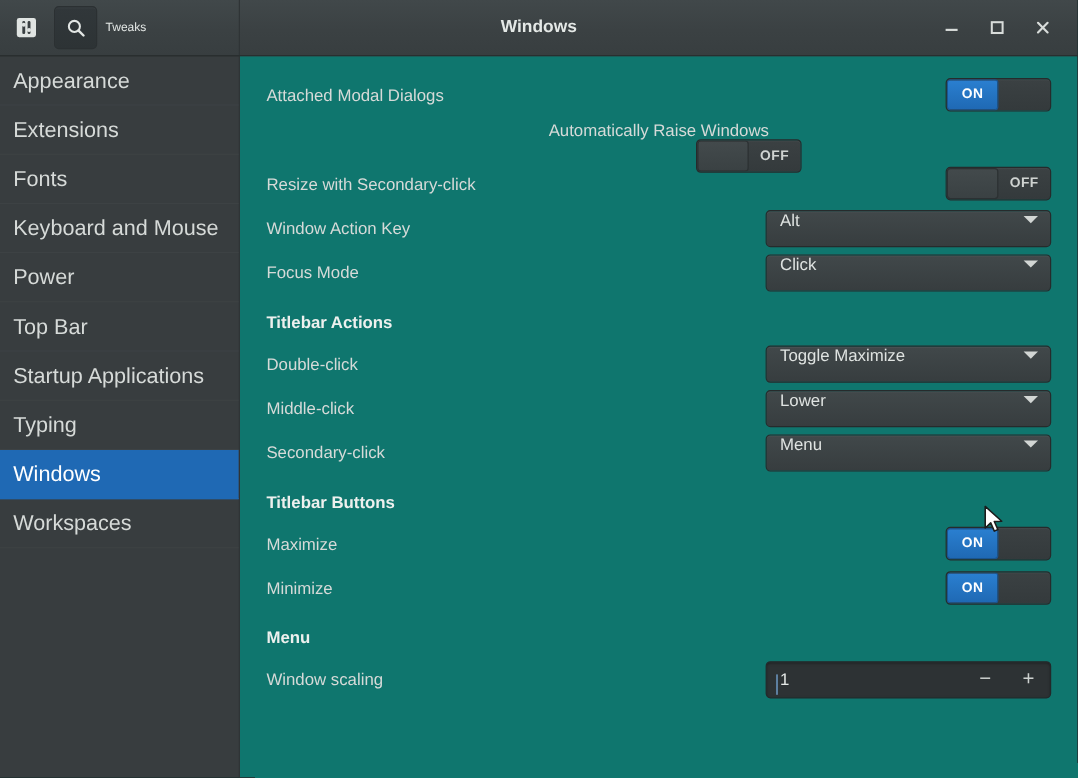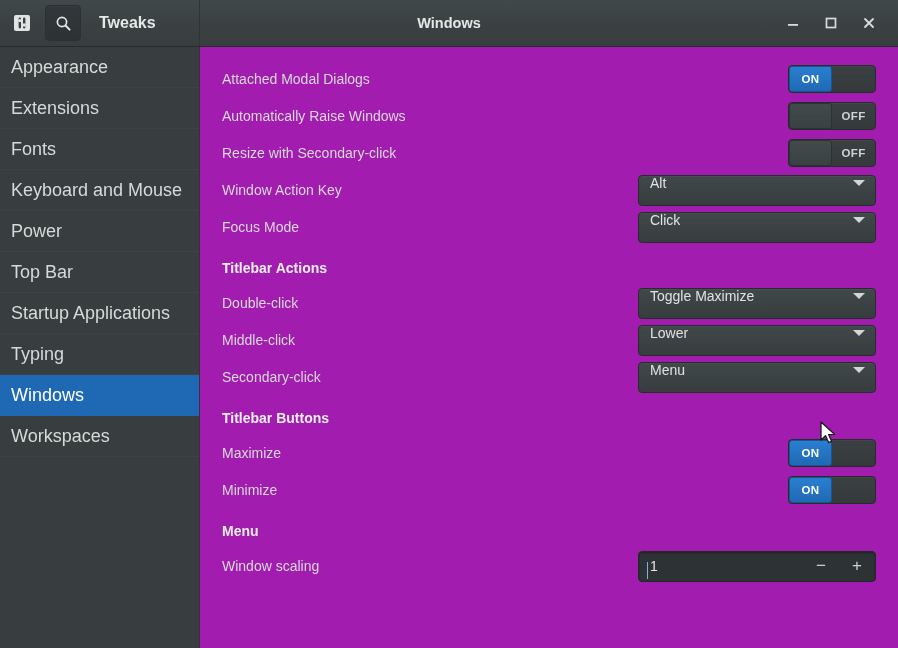--- a/index.html
+++ b/index.html
@@ -68,24 +68,24 @@
     top: 0;
     height: 47px;
     line-height: 47px;
     text-align: center;
     font-size: 14.5px;
     font-weight: bold;
     color: #e4e8e6;
     pointer-events: none;
   }
   .app-name {
-    font-size: 16px;
-    font-weight: bold;
+    font-size: 10px;
+    font-weight: normal;
     color: #e4e8e6;
-    margin-left: 18px;
+    margin-left: 7px;
     white-space: nowrap;
   }
   .hb-right {
     margin-left: auto;
     display: flex;
     align-items: center;
     gap: 4px;
     padding-right: 12px;
     z-index: 2;
   }
@@ -128,21 +128,21 @@
   }
   .side-item.selected {
     background: #1f69b4;
     color: #ffffff;
     border-bottom-color: #1f69b4;
   }
 
   
   .content {
     flex: 1;
-    background: #a21caf;
+    background: #0f766e;
     position: relative;
     padding: 0;
     overflow: hidden;
   }
   .rows { padding-top: 16px; }
   .row {
     display: flex;
     align-items: center;
     min-height: 32px;
     padding: 0 22px 0 22px;
@@ -354,21 +354,21 @@
       <div class="rows" id="rows">
           <div class="row" style="height: 32px; margin-bottom: 5px;">
             <div class="label">Attached Modal Dialogs</div>
             <div class="ctl">
               <div class="switch on">
                 <div class="slider"></div>
                 <div class="txt">ON</div>
               </div>
             </div>
           </div>
-          <div class="row" style="height: 32px; margin-bottom: 5px;">
+          <div class="row" style="height: 32px; margin-bottom: 5px; flex-direction: column;">
             <div class="label">Automatically Raise Windows</div>
             <div class="ctl">
               <div class="switch off">
                 <div class="slider"></div>
                 <div class="txt">OFF</div>
               </div>
             </div>
           </div>
           <div class="row" style="height: 32px; margin-bottom: 5px;">
             <div class="label">Resize with Secondary-click</div>

